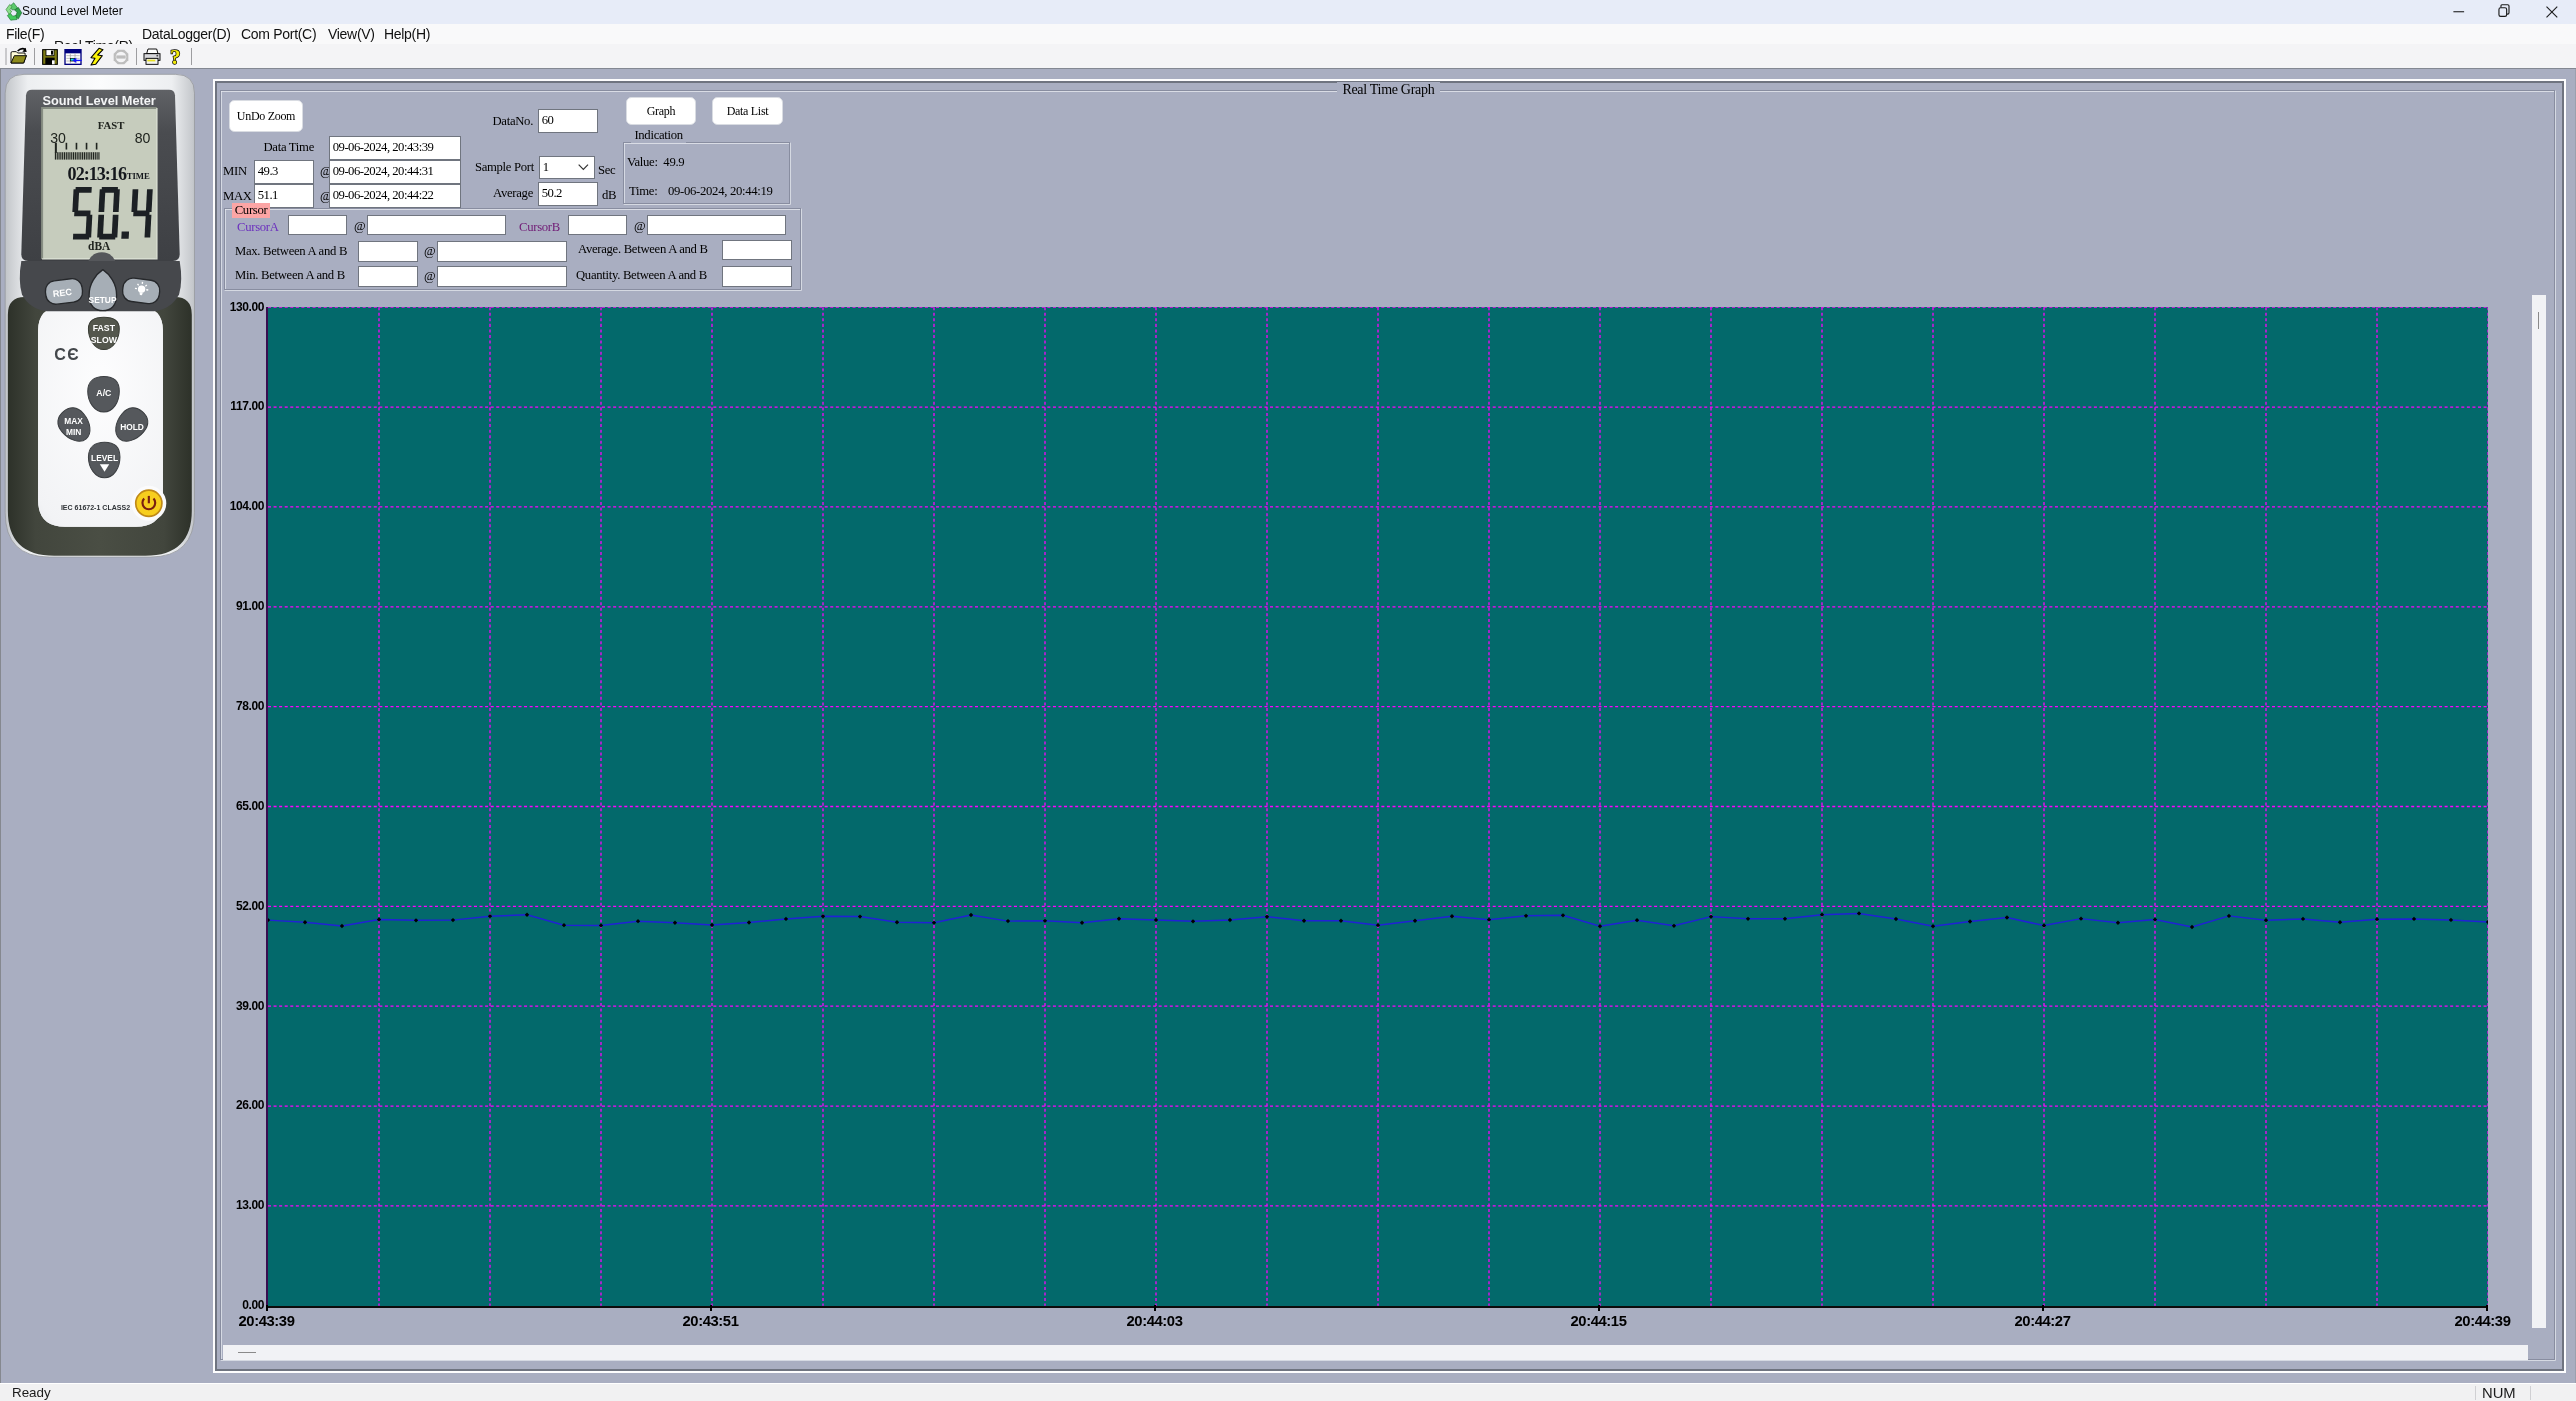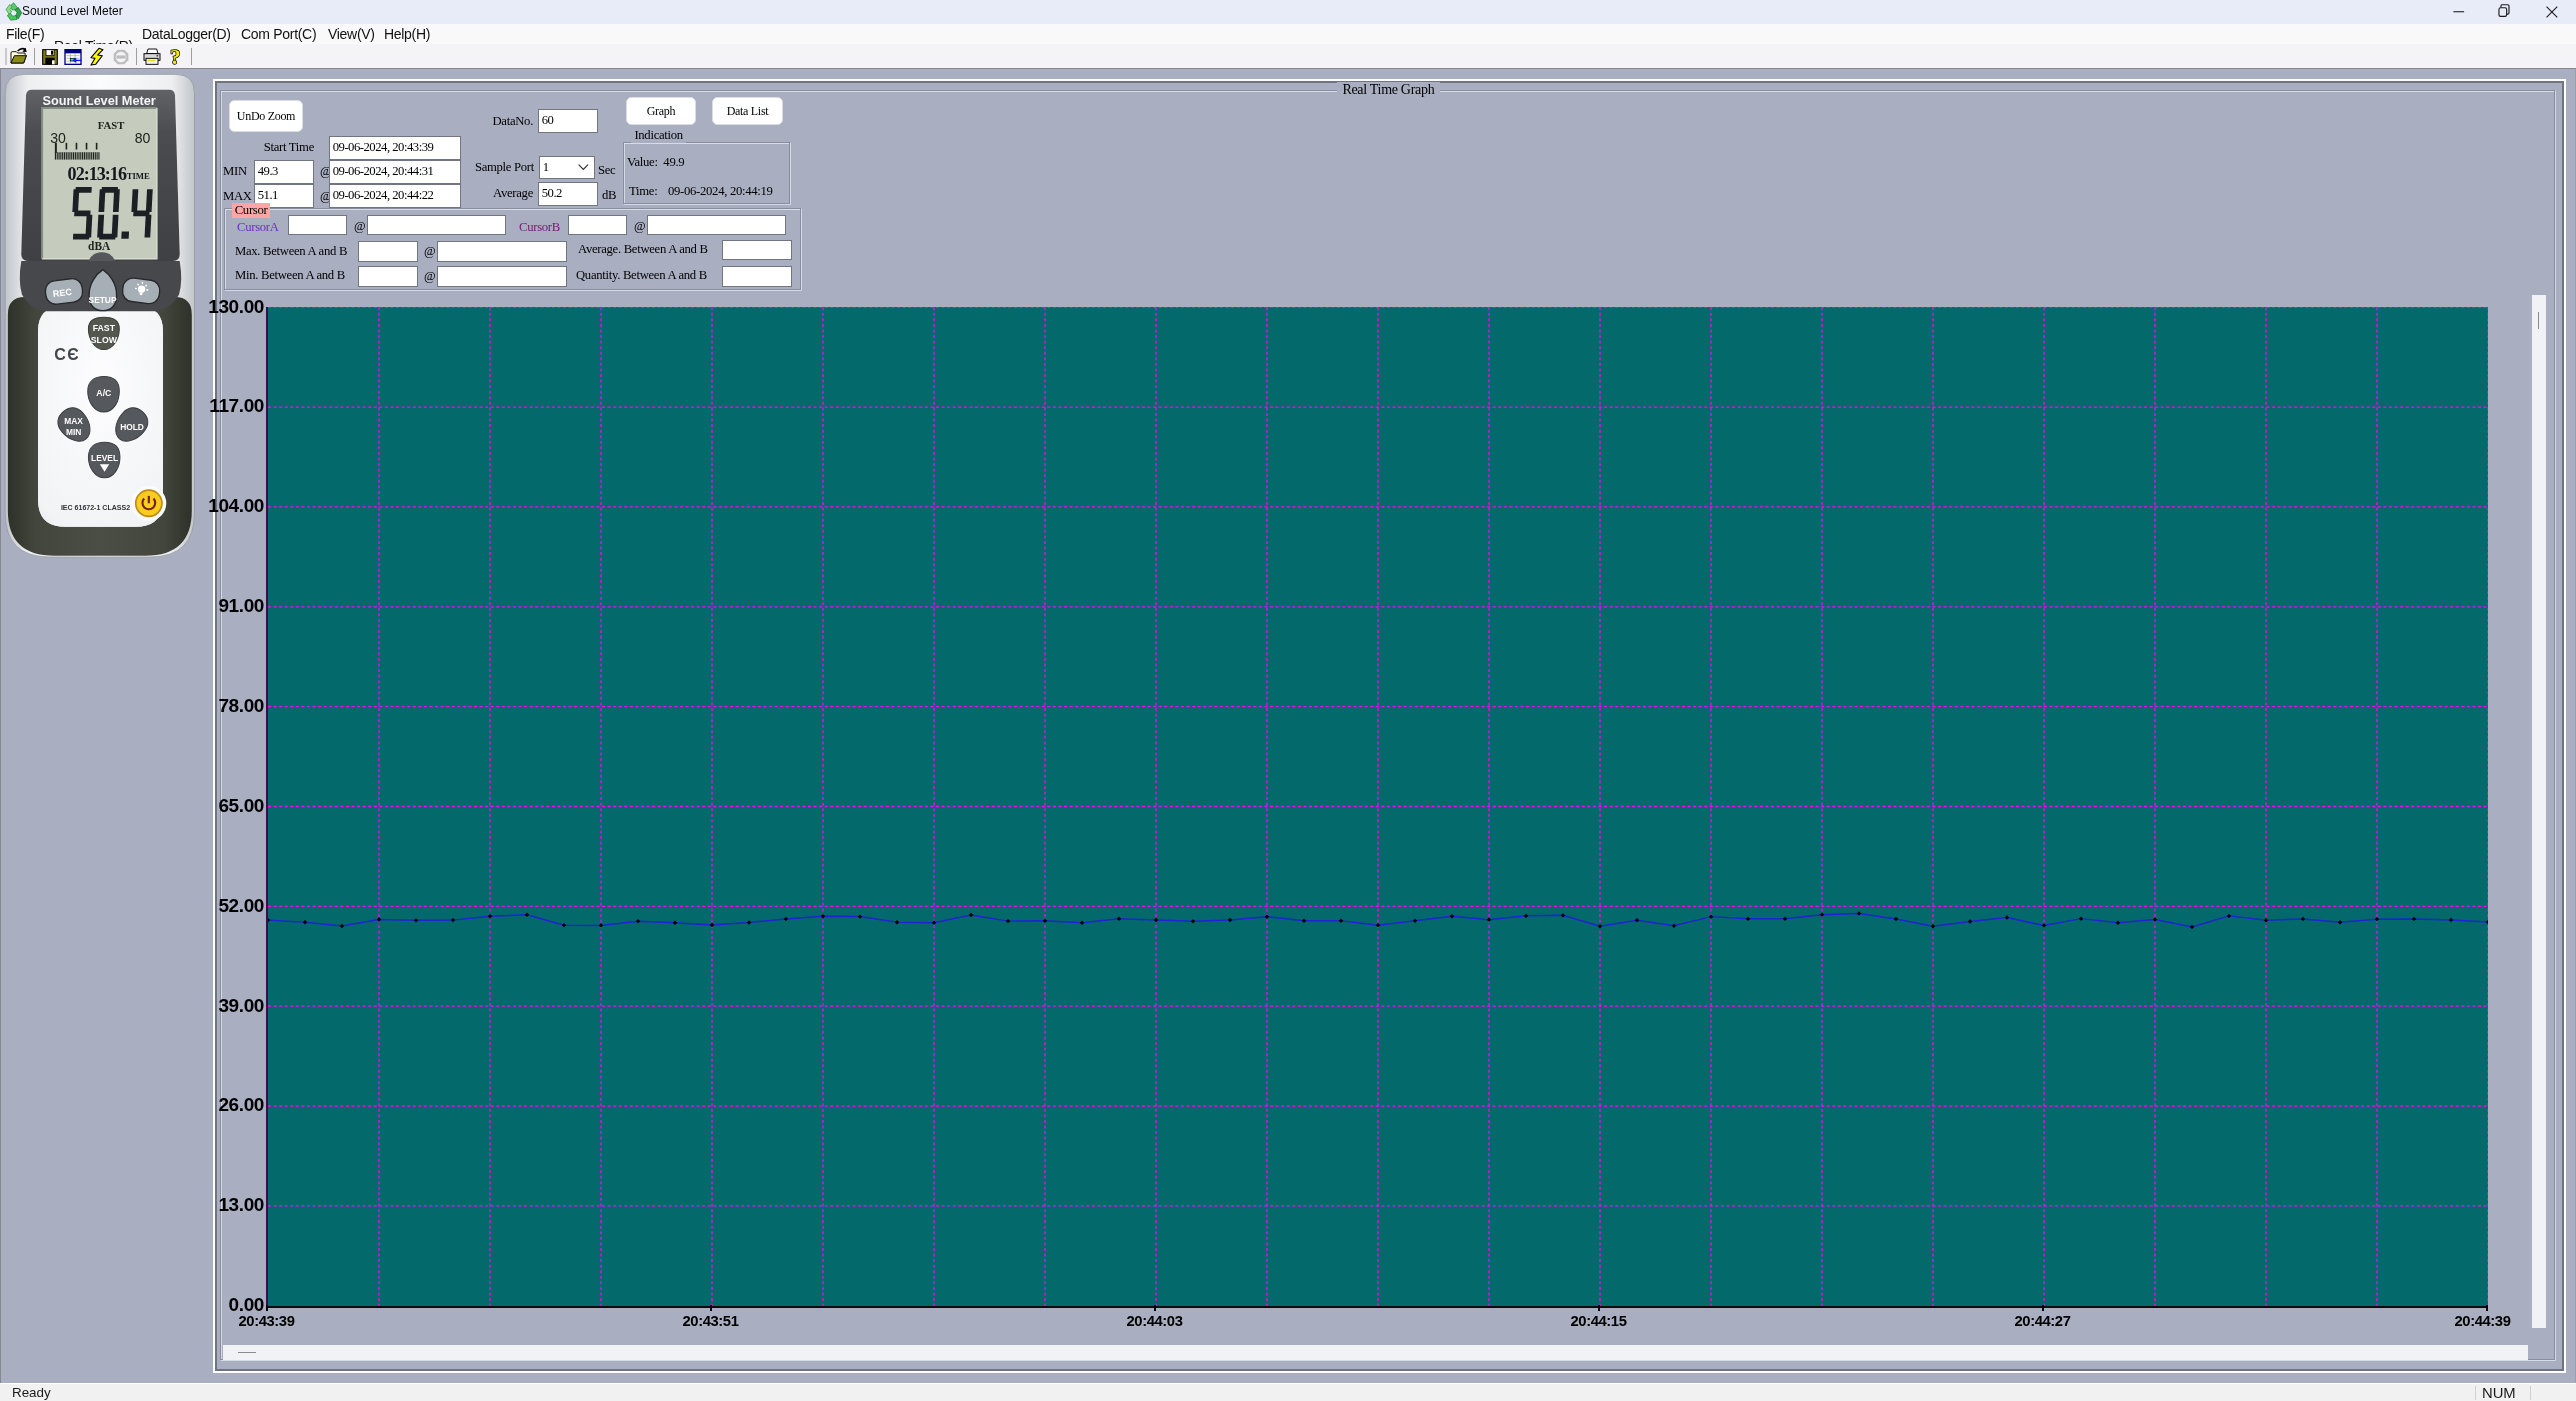--- a/index.html
+++ b/index.html
@@ -12,21 +12,21 @@
   #toolbar { position:absolute; left:0; top:44px; width:2576px; height:25px; background:#F4F4F6; border-bottom:0.7px solid #838892; }
   .tsep { position:absolute; top:4px; width:1.3px; height:17px; background:#9d9da0; }
   #client { position:absolute; left:0; top:69px; width:2576px; height:1314px; background:#A9AEC1; }
   #panelouter { position:absolute; left:213px; top:10px; width:2353px; height:1294px; border:2px solid #FDFDFE; }
   #panelinner { width:2349px; height:1290px; border:2px solid #6F7480; background:#A9AEC1; }
   .etched { border:0.7px solid #888DA0; box-shadow:0.7px 0.7px 0 #E9EBF1, inset 0.7px 0.7px 0 #E9EBF1; }
   .lbl { position:absolute; font-size:12.7px; color:#000; white-space:nowrap; letter-spacing:-0.3px; line-height:15.4px; }
   .inp { position:absolute; background:#fff; border:0.7px solid #70757F; font-size:12.7px; letter-spacing:-0.5px; padding-left:2.7px; white-space:nowrap; overflow:hidden; }
   .btn { position:absolute; background:#fff; border:0.7px solid #D9DCE2; border-radius:5.4px; text-align:center; font-size:12px; letter-spacing:-0.3px; color:#000; }
   #chart { position:absolute; left:266px; top:307px; width:2222px; height:1001px; background:#03696B; border-left:2px solid #390E50; border-bottom:2px solid #0B0B0B; }
-  .ylab { position:absolute; width:60px; text-align:right; font-family:"Liberation Sans",sans-serif; font-weight:bold; font-size:19px; letter-spacing:-0.4px; color:#000; line-height:16px; }
+  .ylab { position:absolute; width:60px; text-align:right; font-family:"Liberation Sans",sans-serif; font-weight:bold; font-size:12px; letter-spacing:-0.4px; color:#000; line-height:16px; }
   .xlab { position:absolute; width:107px; text-align:center; font-family:"Liberation Sans",sans-serif; font-weight:bold; font-size:14.8px; letter-spacing:-0.4px; color:#000; line-height:16px; }
   .xtick { position:absolute; width:2px; height:6px; background:#000; top:1305px; }
   #vsb { position:absolute; left:2532px; top:295px; width:14px; height:1033px; background:#F1F2F5; }
   #hsb { position:absolute; left:223px; top:1345px; width:2305px; height:14.8px; background:#F1F2F5; }
   #statusbar { position:absolute; left:0; top:1383px; width:2576px; height:18px; background:#F1F1F2; border-top:0.7px solid #fff; font-family:"Liberation Sans",sans-serif; font-size:13.4px; color:#1a1a1a; }
 </style>
 </head>
 <body>
 <div id="titlebar">
     <svg width="17.4" height="19" viewBox="0 0 26 28" style="position:absolute;left:4.7px;top:2px;">
@@ -254,21 +254,21 @@
       <div class="btn" style="left:229px;top:100px;width:74px;height:32px;line-height:30px;">UnDo Zoom</div>
       <div class="lbl" style="right:2043px;top:114px;">DataNo.</div>
       <div class="inp" style="left:538px;top:109px;width:60px;height:24px;line-height:21.5px;">60</div>
       <div class="btn" style="left:626px;top:97px;width:70px;height:27.5px;line-height:26px;">Graph</div>
       <div class="btn" style="left:712px;top:97px;width:71px;height:27.5px;line-height:26px;">Data List</div>
       <div class="etched" style="position:absolute;left:623px;top:142px;width:167px;height:62px;"></div>
       <div class="lbl" style="left:631px;top:128px;background:#A9AEC1;padding:0 3.4px;">Indication</div>
       <div class="lbl" style="left:627px;top:155px;">Value:&nbsp;&nbsp;49.9</div>
       <div class="lbl" style="left:629px;top:184px;">Time:</div>
       <div class="lbl" style="left:668px;top:184px;">09-06-2024, 20:44:19</div>
-      <div class="lbl" style="right:2262px;top:140px;">Start Time</div>
+      <div class="lbl" style="right:2262px;top:140px;">Data Time</div>
       <div class="inp" style="left:329px;top:136px;width:132px;height:24px;line-height:21.5px;">09-06-2024, 20:43:39</div>
       <div class="lbl" style="left:223px;top:164px;">MIN</div>
       <div class="inp" style="left:254px;top:160px;width:60px;height:24px;line-height:21.5px;">49.3</div>
       <div class="lbl" style="left:320px;top:164px;">@</div>
       <div class="inp" style="left:329px;top:160px;width:132px;height:24px;line-height:21.5px;">09-06-2024, 20:44:31</div>
       <div class="lbl" style="left:223px;top:189px;">MAX</div>
       <div class="inp" style="left:254px;top:184px;width:60px;height:24px;line-height:21.5px;">51.1</div>
       <div class="lbl" style="left:320px;top:189px;">@</div>
       <div class="inp" style="left:329px;top:184px;width:132px;height:24px;line-height:21.5px;">09-06-2024, 20:44:22</div>
       <div class="lbl" style="right:2042px;top:160px;">Sample Port</div>

